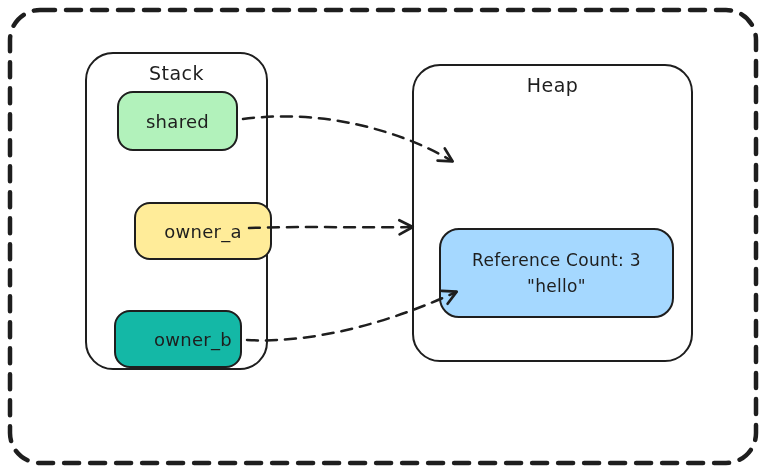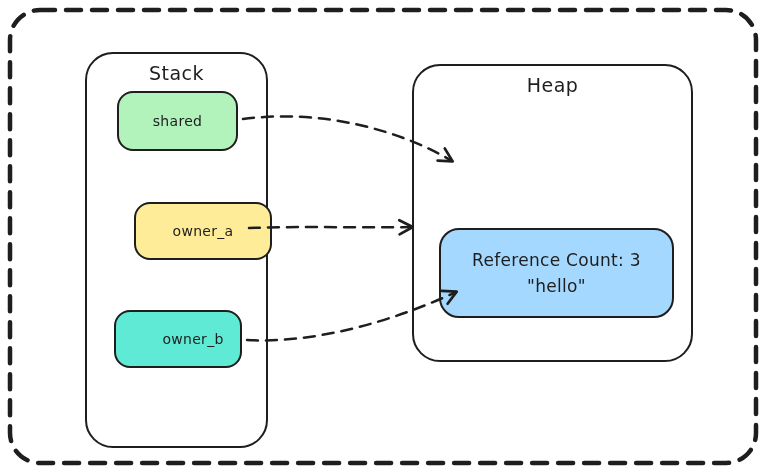--- a/index.html
+++ b/index.html
@@ -19,38 +19,38 @@
     z-index: 10;
     pointer-events: none;
   }
   .region-box {
     position: absolute;
     border: 2.5px solid #1e1e1e;
     border-radius: 28px;
     background: #ffffff;
     box-sizing: border-box;
   }
-  .stack-box { left: 85px; top: 52px; width: 183px; height: 396px; }
+  .stack-box { left: 85px; top: 52px; width: 183px; height: 318px; }
   .heap-box  { left: 412px; top: 64px; width: 281px; height: 298px; padding-left: 40px; }
   .region-title {
     position: absolute;
     top: 8px; left: 0; right: 0;
     text-align: center;
     font-size: 19px;
     letter-spacing: 0.5px;
   }
   .var-box {
     position: absolute;
     border: 2.2px solid #1e1e1e;
     border-radius: 16px;
     box-sizing: border-box;
     display: flex;
     align-items: center;
     justify-content: center;
-    font-size: 14px;
+    font-size: 18px;
     letter-spacing: 0.3px;
   }
   .var-shared  { left: 30px; top: 37px;  width: 121px; height: 60px; }
   .var-owner-a { left: 23px; top: 148px; width: 138px; height: 58px; }
   .var-owner-b { left: 27px; top: 256px; width: 128px; height: 58px; }
   .value-box {
     position: absolute;
     left: 25px; top: 118px;
     width: 235px; height: 90px;
     border: 2.2px solid #1e1e1e;
@@ -69,21 +69,21 @@
 </style>
 </head>
 <body>
 
 <div class="canvas">
 
   <div class="region-box stack-box">
     <div class="region-title">Stack</div>
     <div class="var-box var-shared" style="background: rgb(178, 242, 187);">shared</div>
     <div class="var-box var-owner-a" style="background: rgb(255, 236, 153); margin-left: 24px;">owner_a</div>
-    <div class="var-box var-owner-b" style="background: #5eead4; padding-left: 30px;">owner_b</div>
+    <div class="var-box var-owner-b" style="background: #14b8a6; padding-left: 30px;">owner_b</div>
   </div>
 
   <div class="region-box heap-box">
     <div class="region-title">Heap</div>
     <div class="value-box" style="background: rgb(165, 216, 255);">
       <div>Reference Count: 3</div>
       <div>"hello"</div>
     </div>
   </div>
 

